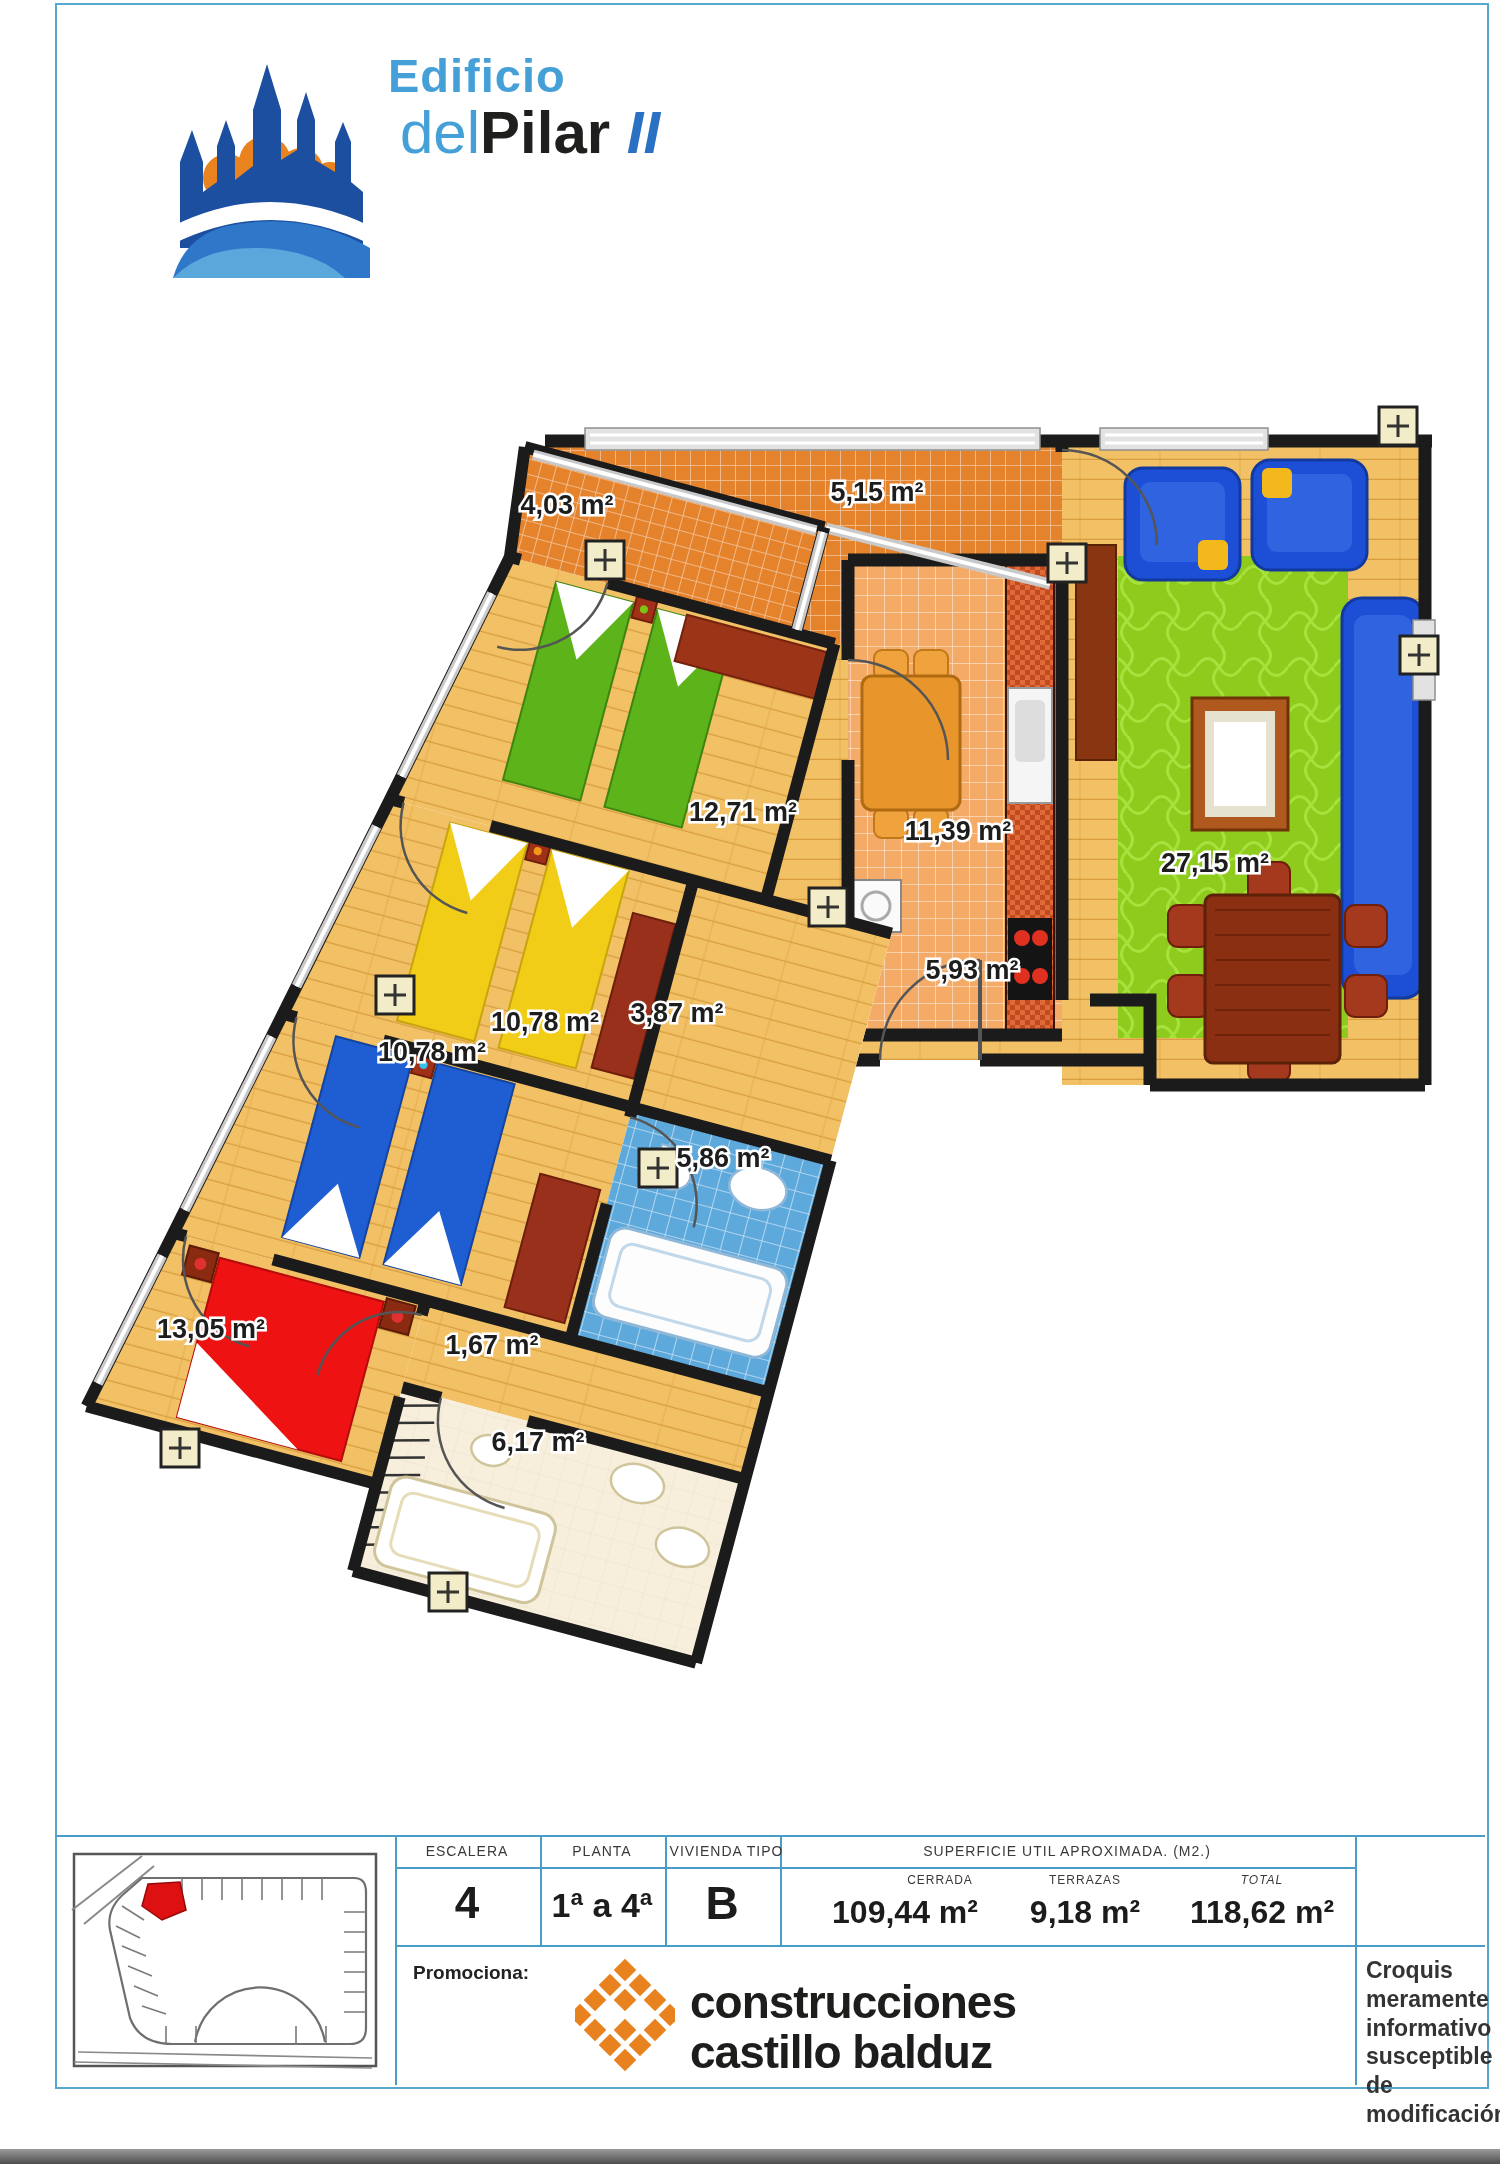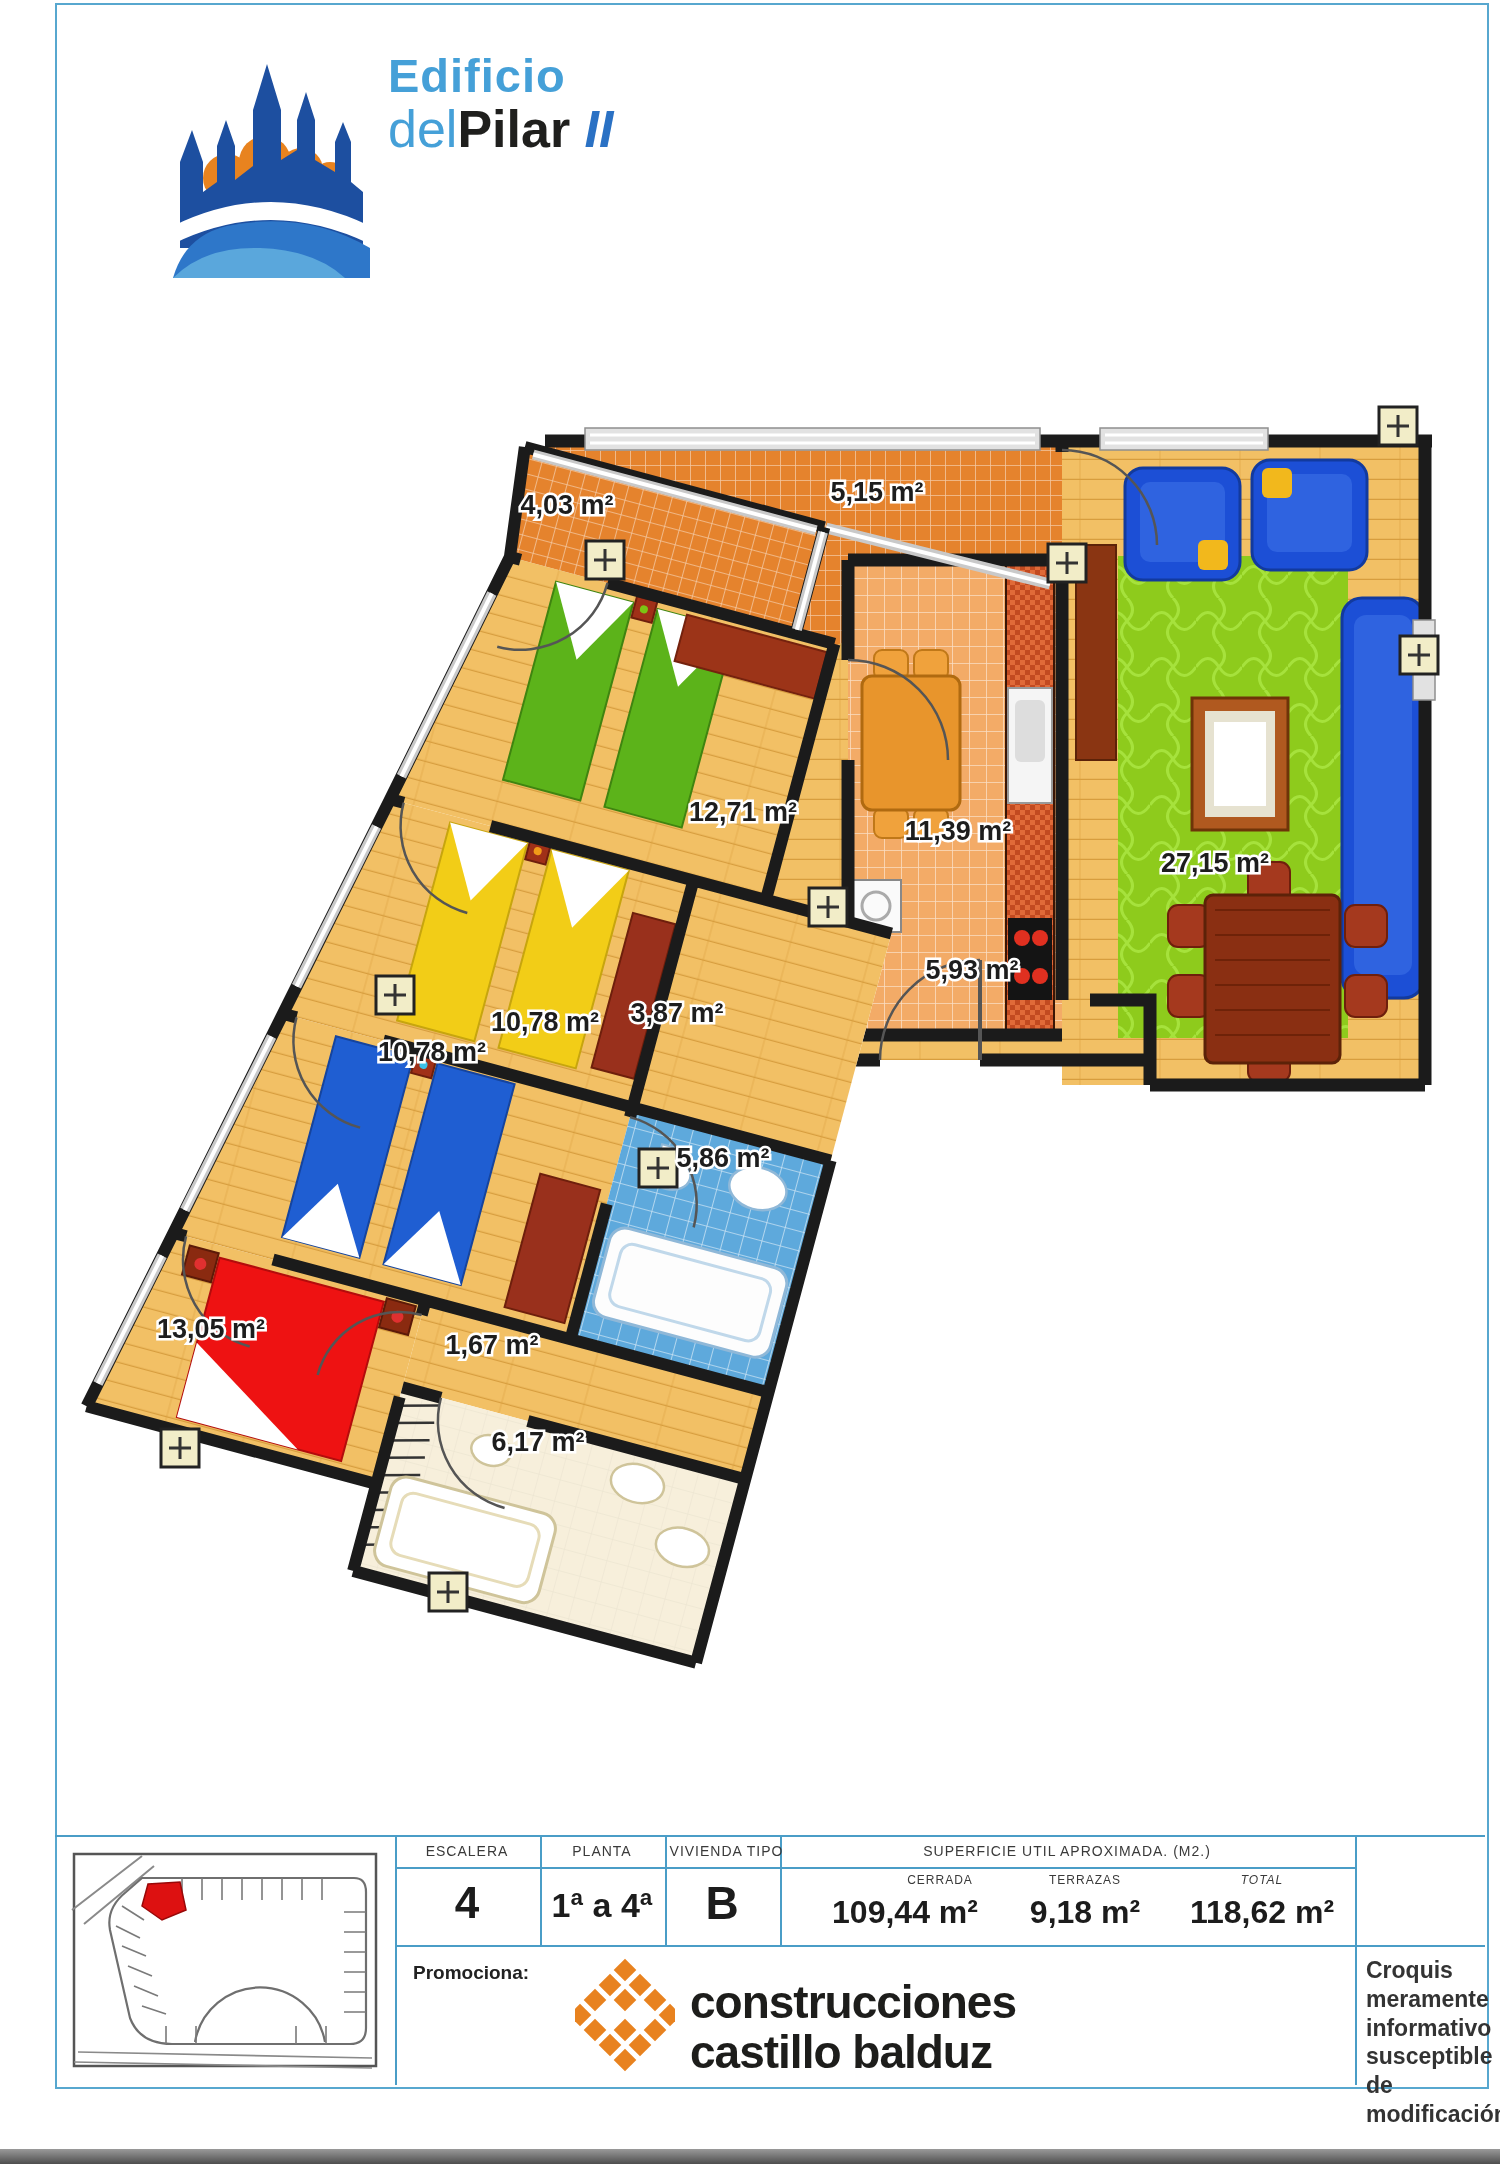--- a/index.html
+++ b/index.html
@@ -3,21 +3,21 @@
 <meta charset="utf-8">
 <style>
   html,body{margin:0;padding:0;background:#fff;}
   body{width:1500px;height:2164px;position:relative;font-family:"Liberation Sans",sans-serif;overflow:hidden;}
   .abs{position:absolute;}
   .page-border{left:55px;top:3px;width:1430px;height:2082px;border:2px solid #57a7cf;}
   
   .logo-text{left:388px;top:52px;line-height:1.0;}
   .logo-l1{font-size:47px;font-weight:600;color:#45a0d8;letter-spacing:1px;}
   .logo-l2{font-size:60px;font-weight:700;color:#1f1f1d;margin-top:4px;}
-  .logo-l3{font-size:52px;margin-top:4px;}
+  .logo-l3{font-size:60px;margin-top:4px;margin-left:12px;}
   .logo-l3 .lt{color:#45a0d8;font-weight:400;}
   .logo-l3 .dk{color:#1f1f1d;font-weight:700;}
   .logo-l3 .sf{color:#2a71c4;font-weight:700;font-style:italic;}
   
   text.room-label{font:700 27px "Liberation Sans",sans-serif;fill:#1d1d1d;
     paint-order:stroke;stroke:#ffffff;stroke-width:5px;text-anchor:middle;}
   
   .bline{background:#4a9dc7;}
   .cell-head{font-size:14px;color:#3a3a3a;letter-spacing:1px;text-align:right;transform:translateX(-50%);}
   .cell-sub{font-size:12px;color:#3a3a3a;letter-spacing:1px;text-align:center;transform:translateX(-50%);}

